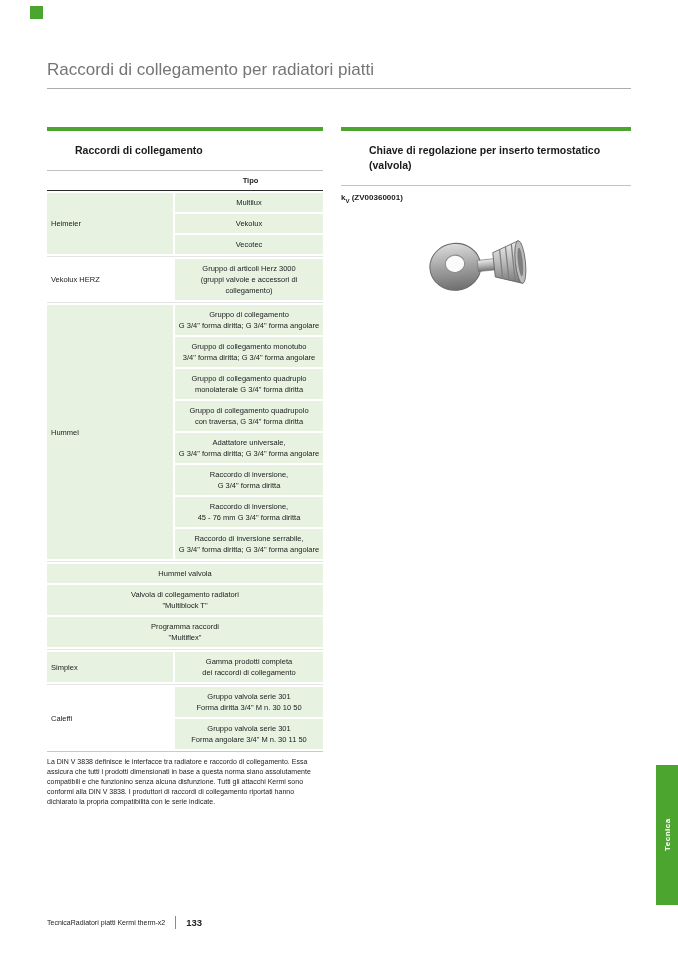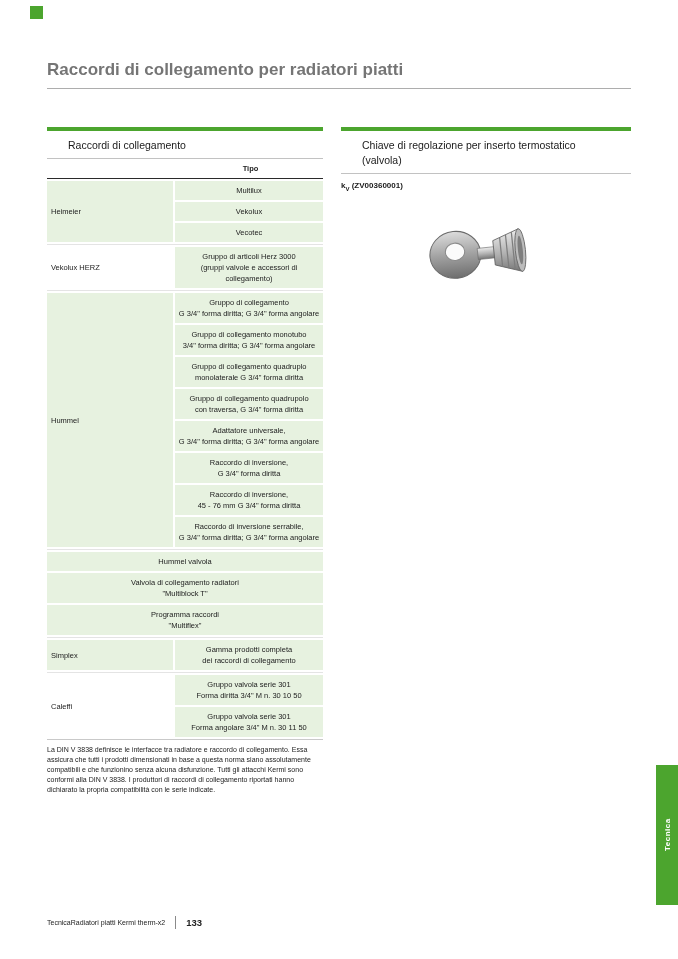--- a/index.html
+++ b/index.html
@@ -1,28 +1,28 @@
 <!DOCTYPE html>
 <html><head>
 <meta charset="utf-8">
 <style>
   html,body { margin:0; padding:0; background:#ffffff; }
   body {
     width:678px; height:959px; position:relative; overflow:hidden;
     font-family:"Liberation Sans", sans-serif; color:#222;
   }
   .logo-square { position:absolute; left:30px; top:6px; width:13px; height:13px; background:#4ca52e; }
-  .page-title { position:absolute; left:47px; top:60px; margin:0; font-size:17px; font-weight:bold; color:#757575; }
+  .page-title { position:absolute; left:47px; top:60px; margin:0; font-size:17px; font-weight:normal; color:#757575; }
   .page-title-rule { position:absolute; left:47px; top:88px; width:584px; height:1px; background:#adadad; }
 
   .left-col  { position:absolute; left:47px;  top:127px; width:276px; }
   .right-col { position:absolute; left:341px; top:127px; width:290px; }
 
   .green-bar { height:4px; background:#4ca52e; margin-bottom:7px; }
-  .section-title { margin:5px; font-size:10.5px; font-weight:normal; color:#1a1a1a; line-height:15px;padding-left:16px; }
+  .section-title { margin:12px; font-size:10.5px; font-weight:bold; color:#1a1a1a; line-height:15px;padding-left:16px; }
   .thin-rule { height:1px; background:#c2c2c2; margin-top:5px; }
 
   .thead { display:flex; align-items:center; height:19px; border-bottom:1px solid #2a2a2a; }
   .th-prod { width:131px; padding-left:4px; font-weight:bold; font-size:13px; box-sizing:border-box;margin-top:40px; }
   .th-tipo { flex:1; text-align:center; font-weight:bold; font-size:7.5px; }
 
   #table-body { padding-top:2px; border-bottom:1px solid #c9c9c9; }
   .tgroup { display:flex; }
   .tgroup + .tgroup { border-top:1px solid #e4e4e4; padding-top:2px; }
   .prod-cell { width:126px; margin-right:2px; margin-bottom:2px; display:flex; align-items:center;

